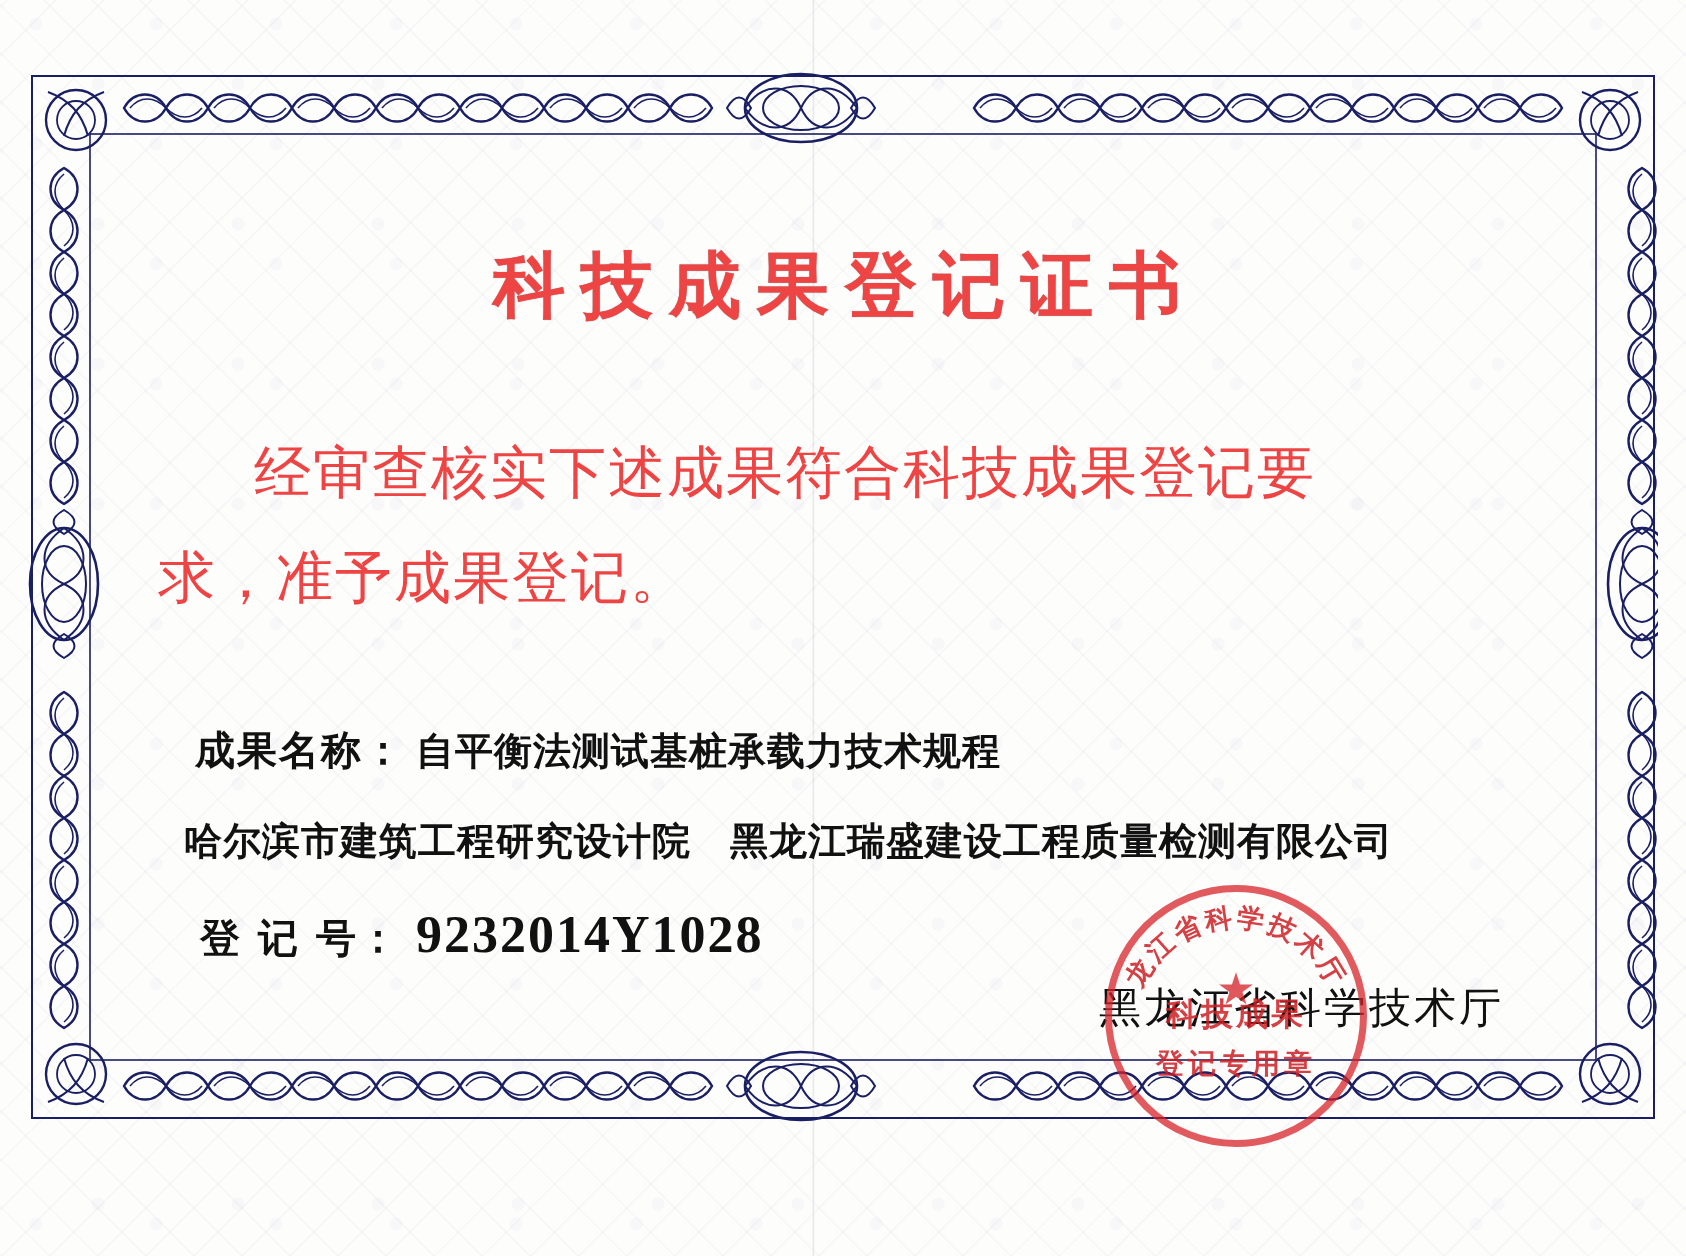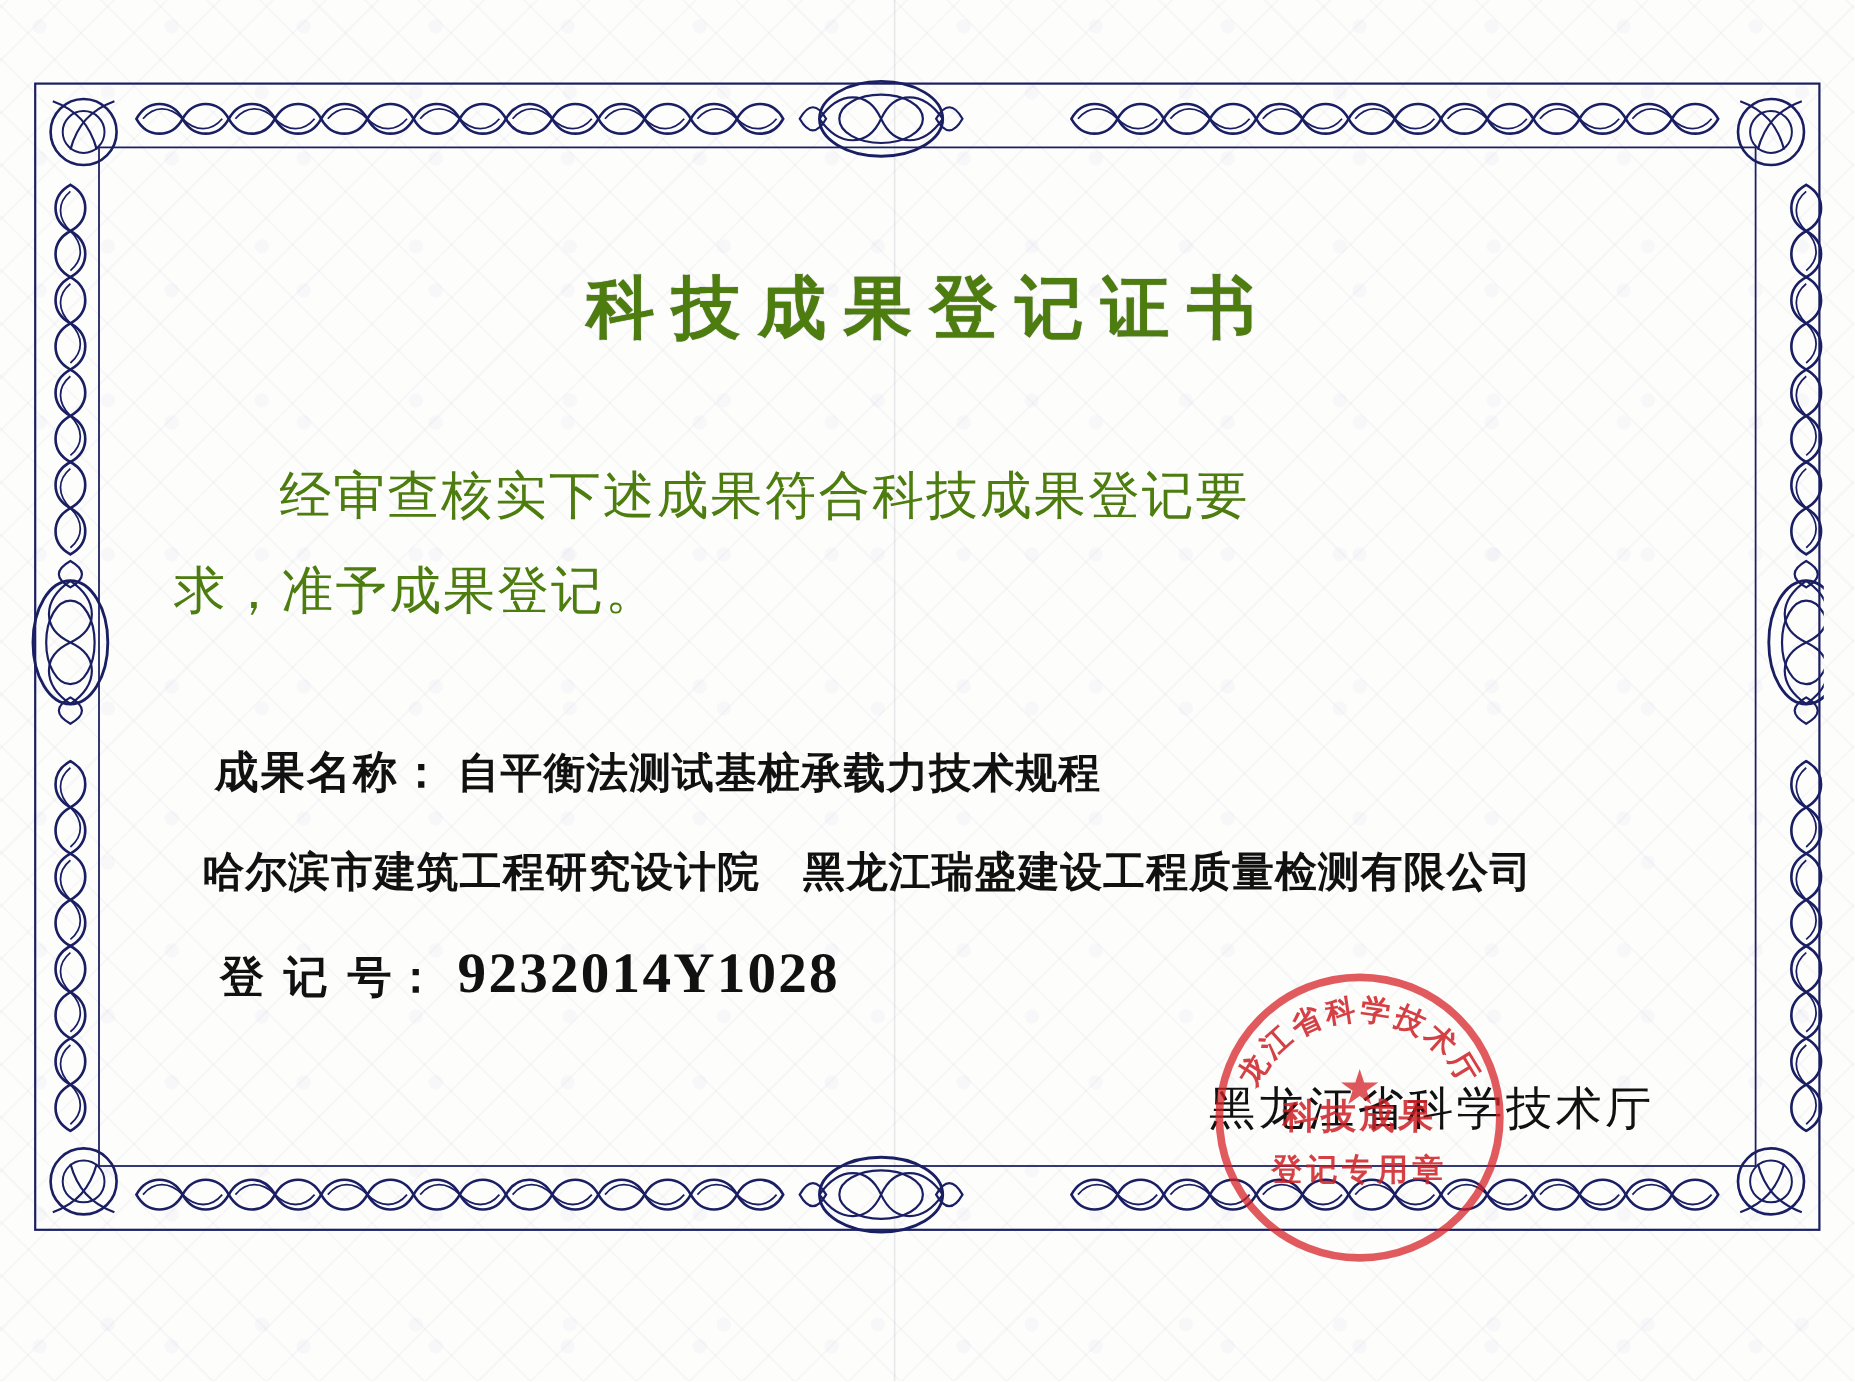--- a/index.html
+++ b/index.html
@@ -64,33 +64,33 @@
     left: 150px;
     top: 200px;
     width: 1390px;
     height: 860px;
   }
 
   #title {
     text-align: center;
     font-family: "DejaVu Sans", "Liberation Sans", sans-serif;
     font-weight: bold;
-    font-size: 62px;
+    font-size: 72px;
     letter-spacing: 16px;
-    color: #4d7c0f;
+    color: #ef4444;
     margin-top: 38px;
     text-shadow: 0 0 1px rgba(0,0,0,0.5);
   }
 
   #preamble {
     margin-top: 86px;
     font-family: "DejaVu Sans", "Liberation Sans", sans-serif;
-    font-size: 47px;
+    font-size: 57px;
     line-height: 1.85;
-    color: #4d7c0f;
+    color: #ef4444;
     letter-spacing: 2px;
     padding: 0 12px 0 8px;
   }
   #preamble .indent {
     display: inline-block;
     width: 96px;
   }
 
   #fields {
     margin-top: 92px;

